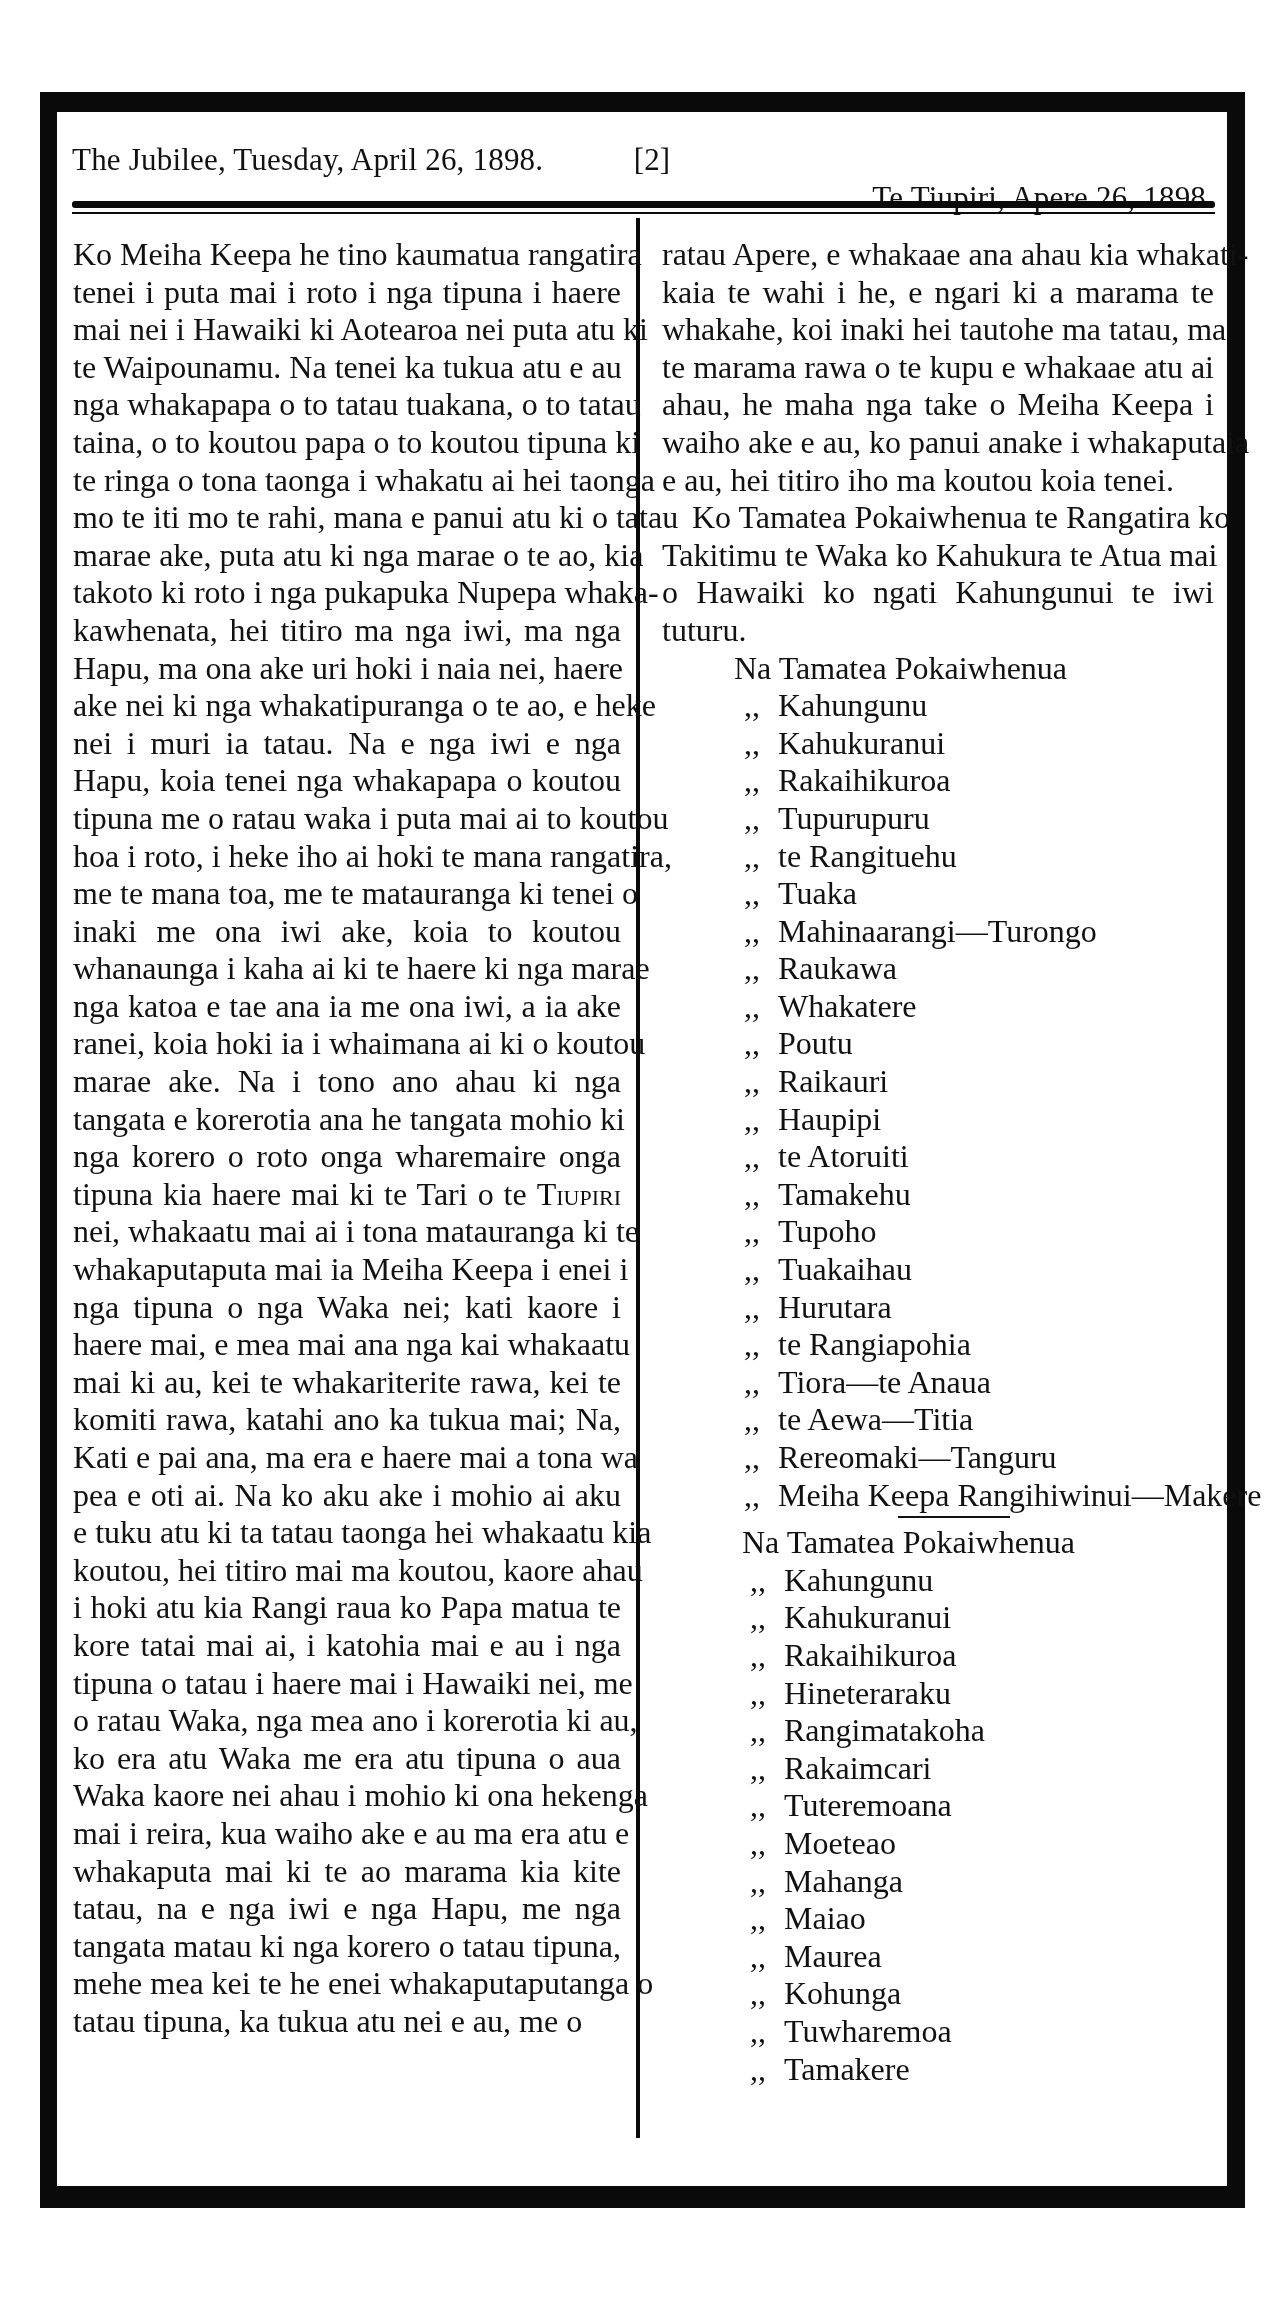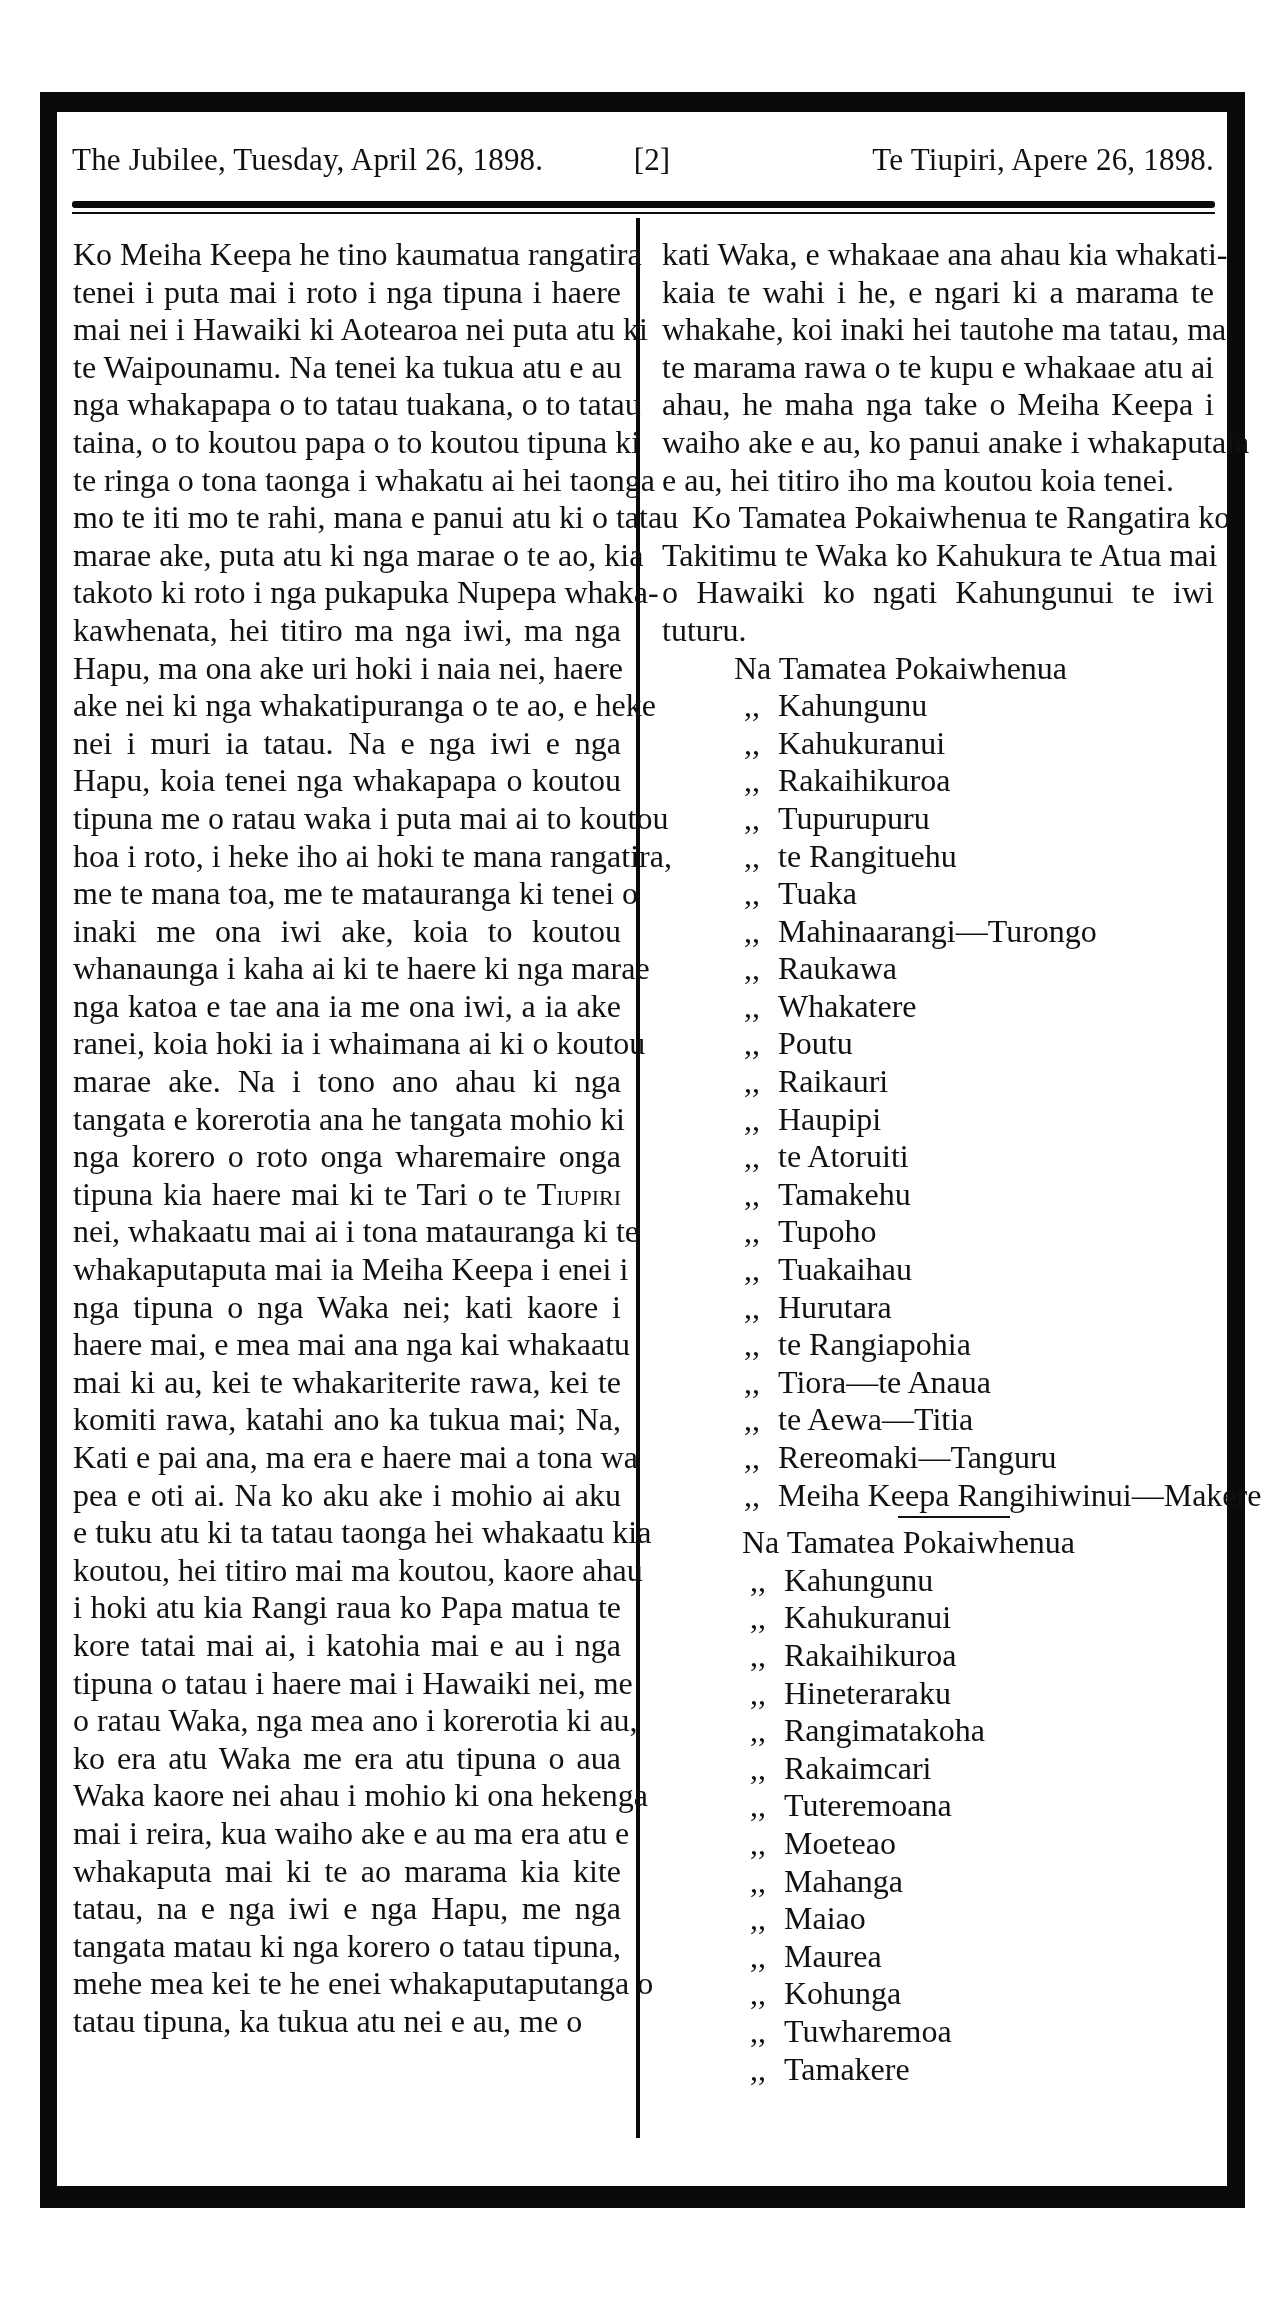--- a/index.html
+++ b/index.html
@@ -6,21 +6,21 @@
   body { width: 1280px; height: 2306px; position: relative; overflow: hidden;
          font-family: "Liberation Serif", "DejaVu Serif", serif; color: #111; }
   .frame { position: absolute; left: 40px; top: 92px; width: 1205px; height: 2116px;
            border-style: solid; border-color: #0a0a0a;
            border-width: 20px 18px 22px 17px; box-sizing: border-box; }
   .header { position: absolute; left: 72px; top: 142px; width: 1142px; height: 44px;
             font-size: 31px; letter-spacing: 0.2px; }
   .header span { position: absolute; top: 0; white-space: nowrap; }
   .h-left { left: 0; }
   .h-center { left: 580px; transform: translateX(-50%); }
-  .h-right { right: 0; }
+  .h-right { right: 0; margin-top: 38px; }
   .rule-thick { position: absolute; left: 72px; top: 201px; width: 1143px; height: 7px;
                 background: #0a0a0a; border-radius: 3px; }
   .rule-thin { position: absolute; left: 72px; top: 212px; width: 1143px; height: 2px;
                background: #0a0a0a; }
   .divider { position: absolute; left: 636px; top: 218px; width: 4px; height: 1920px;
              background: #0a0a0a; }
   .col { position: absolute; top: 236px; font-size: 32px; line-height: 37.6px; }
   .col-left { left: 73px; width: 548px; }
   .col-right { left: 662px; width: 552px; }
   .line { display: block; white-space: nowrap; text-align: justify; text-align-last: justify;
@@ -101,21 +101,21 @@
     <span class="line">mai i reira, kua waiho ake e au ma era atu e</span>
     <span class="line">whakaputa mai ki te ao marama kia kite</span>
     <span class="line">tatau, na e nga iwi e nga Hapu, me nga</span>
     <span class="line">tangata matau ki nga korero o tatau tipuna,</span>
     <span class="line">mehe mea kei te he enei whakaputaputanga o</span>
     <span class="line last">tatau tipuna, ka tukua atu nei e au, me o</span>
   </div>
 
 <div class="col col-right">
   <div id="p1">
-      <span class="line">kati Waka, e whakaae ana ahau kia whakati-</span>
+      <span class="line">ratau Apere, e whakaae ana ahau kia whakati-</span>
       <span class="line">kaia te wahi i he, e ngari ki a marama te</span>
       <span class="line">whakahe, koi inaki hei tautohe ma tatau, ma</span>
       <span class="line">te marama rawa o te kupu e whakaae atu ai</span>
       <span class="line">ahau, he maha nga take o Meiha Keepa i</span>
       <span class="line">waiho ake e au, ko panui anake i whakaputaia</span>
       <span class="line last">e au, hei titiro iho ma koutou koia tenei.</span>
     </div>
   <div id="p2">
       <span class="line indent">Ko Tamatea Pokaiwhenua te Rangatira ko</span>
       <span class="line">Takitimu te Waka ko Kahukura te Atua mai</span>

